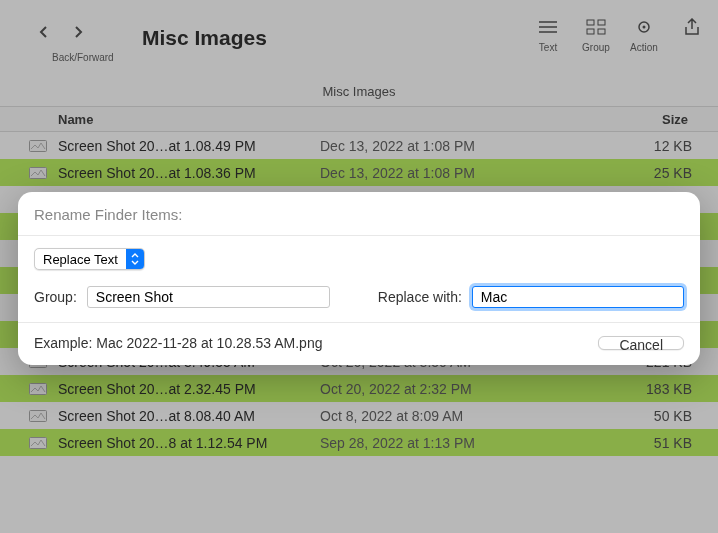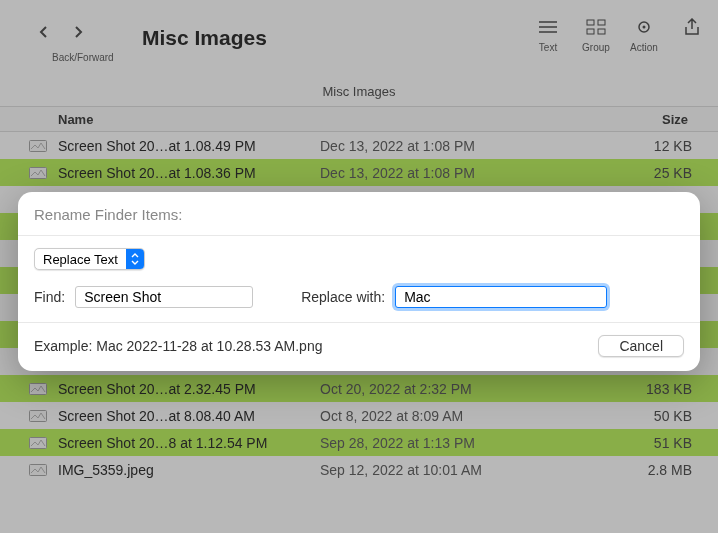--- a/index.html
+++ b/index.html
@@ -179,40 +179,40 @@
     .field-input {
       height: 22px;
       border: 1px solid #c8c8c8;
       border-radius: 3px;
       padding: 0 8px;
       font-size: 14px;
       font-family: inherit;
       outline: none;
       background: #fff;
     }
-    .field-input.find { width: 178px; }
+    .field-input.find { width: 243px; }
     .field-input.replace {
       width: 212px;
       border: 1px solid #0a7aff;
       box-shadow: 0 0 0 3px rgba(10,122,255,0.35);
     }
     .replace-gap { width: 28px; }
     .dialog-footer {
       display: flex;
       align-items: center;
       padding: 12px 16px 14px 16px;
       gap: 0;
     }
     .example-text {
       font-size: 14px;
       color: #333;
       flex: 1;
     }
     .dlg-btn {
-      height: 22px;
+      height: 14px;
       padding: 0 20px;
       border: 1px solid #ccc;
       border-radius: 6px;
       background: #fff;
       font-size: 14px;
       font-family: inherit;
       color: #333;
       box-shadow: 0 0.5px 1px rgba(0,0,0,0.1);
       cursor: pointer;
     }
@@ -407,50 +407,39 @@
     <div class="file-row alt">
       <div class="file-icon">
         <svg width="18" height="12" viewBox="0 0 18 12">
           <rect x="0.5" y="0.5" width="17" height="11" rx="1" stroke="#aaa" fill="#fafafa"></rect>
           <path d="M2 9l4-4 3 3 3-5 4 6" stroke="#bbb" fill="none"></path>
         </svg>
       </div>
       <div class="file-name">Screen Shot 20…8 at 1.12.54 PM</div>
       <div class="file-date">Sep 28, 2022 at 1:13 PM</div>
       <div class="file-size">51 KB</div>
-    </div>
-    <div class="file-row">
-      <div class="file-icon">
-        <svg width="18" height="12" viewBox="0 0 18 12">
-          <rect x="0.5" y="0.5" width="17" height="11" rx="1" stroke="#aaa" fill="#fafafa"></rect>
-          <path d="M2 9l4-4 3 3 3-5 4 6" stroke="#bbb" fill="none"></path>
-        </svg>
-      </div>
-      <div class="file-name">IMG_5359.jpeg</div>
-      <div class="file-date">Sep 12, 2022 at 10:01 AM</div>
-      <div class="file-size">2.8 MB</div>
     </div>
   </div>
 
 <div class="overlay-dim"></div>
 
 <div class="dialog">
   <div class="dialog-title">Rename Finder Items:</div>
   <div class="dialog-divider"></div>
   <div class="dialog-body">
     <div class="mode-select">
       <span class="mode-select-label">Replace Text</span>
       <span class="mode-select-arrow">
         <svg width="8" height="12" viewBox="0 0 8 12">
             <path d="M1 4l3-3 3 3M1 8l3 3 3-3" stroke="#fff" stroke-width="1.4" fill="none"></path>
           </svg>
       </span>
     </div>
     <div class="fields-row">
-      <span class="field-label">Find:</span>
+      <span class="field-label">Group:</span>
       <input class="field-input find" value="Screen Shot" style="">
       <span class="replace-gap"></span>
       <span class="field-label">Replace with:</span>
       <input class="field-input replace" value="Mac" style="">
     </div>
   </div>
   <div class="dialog-divider"></div>
   <div class="dialog-footer">
     <span class="example-text">Example: Mac 2022-11-28 at 10.28.53 AM.png</span>
     <button class="dlg-btn">Cancel</button>

